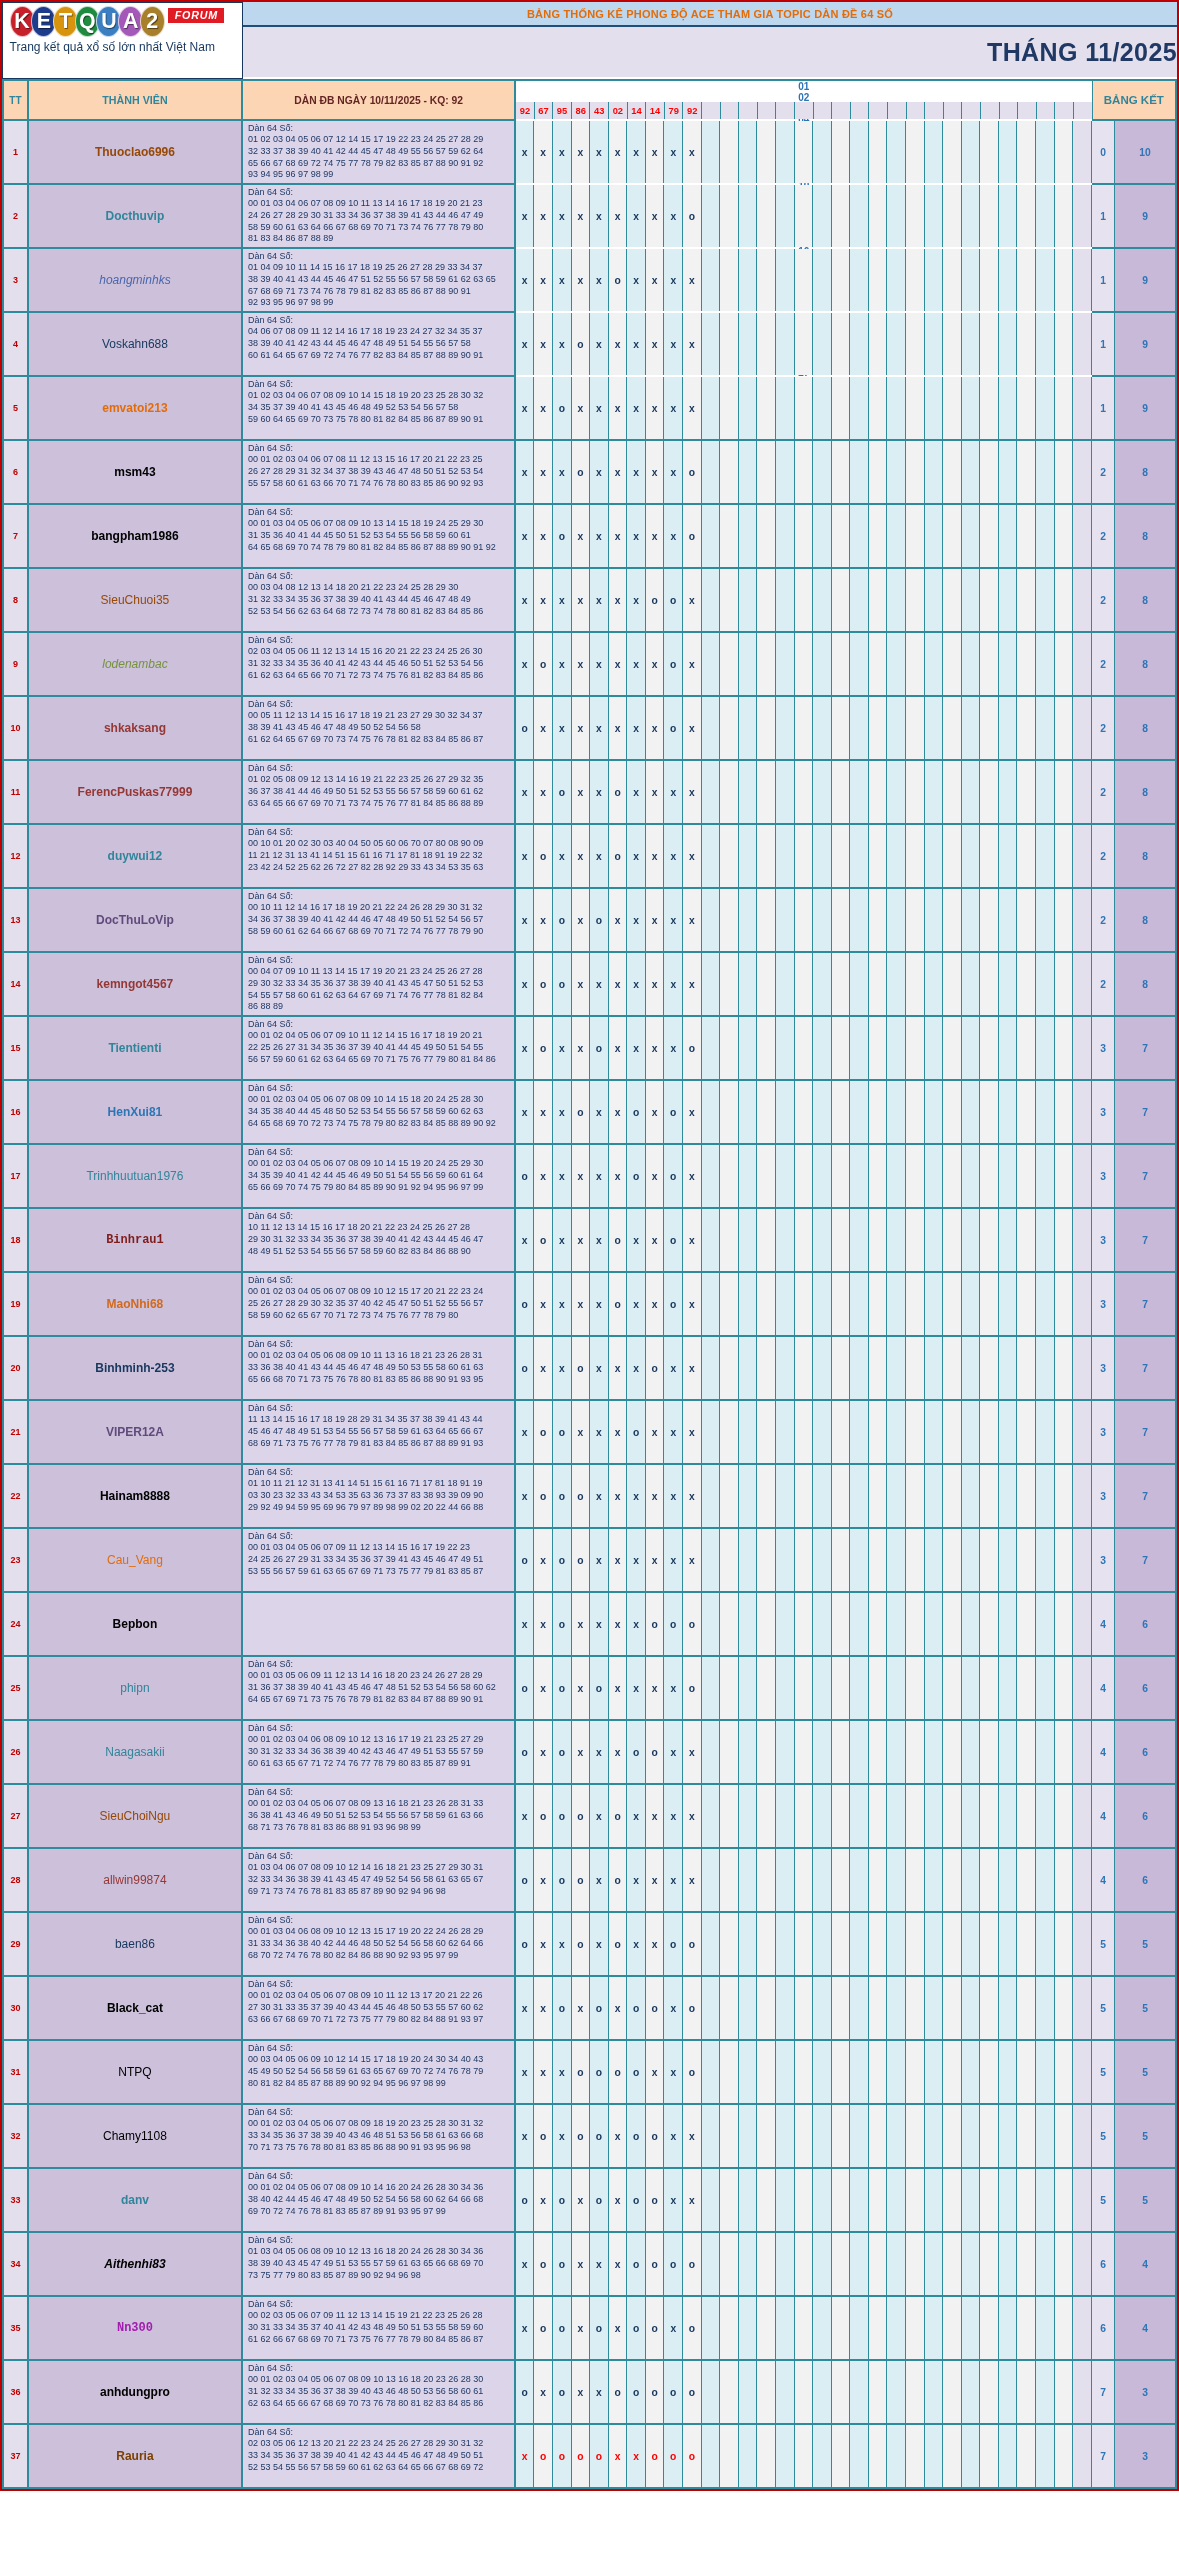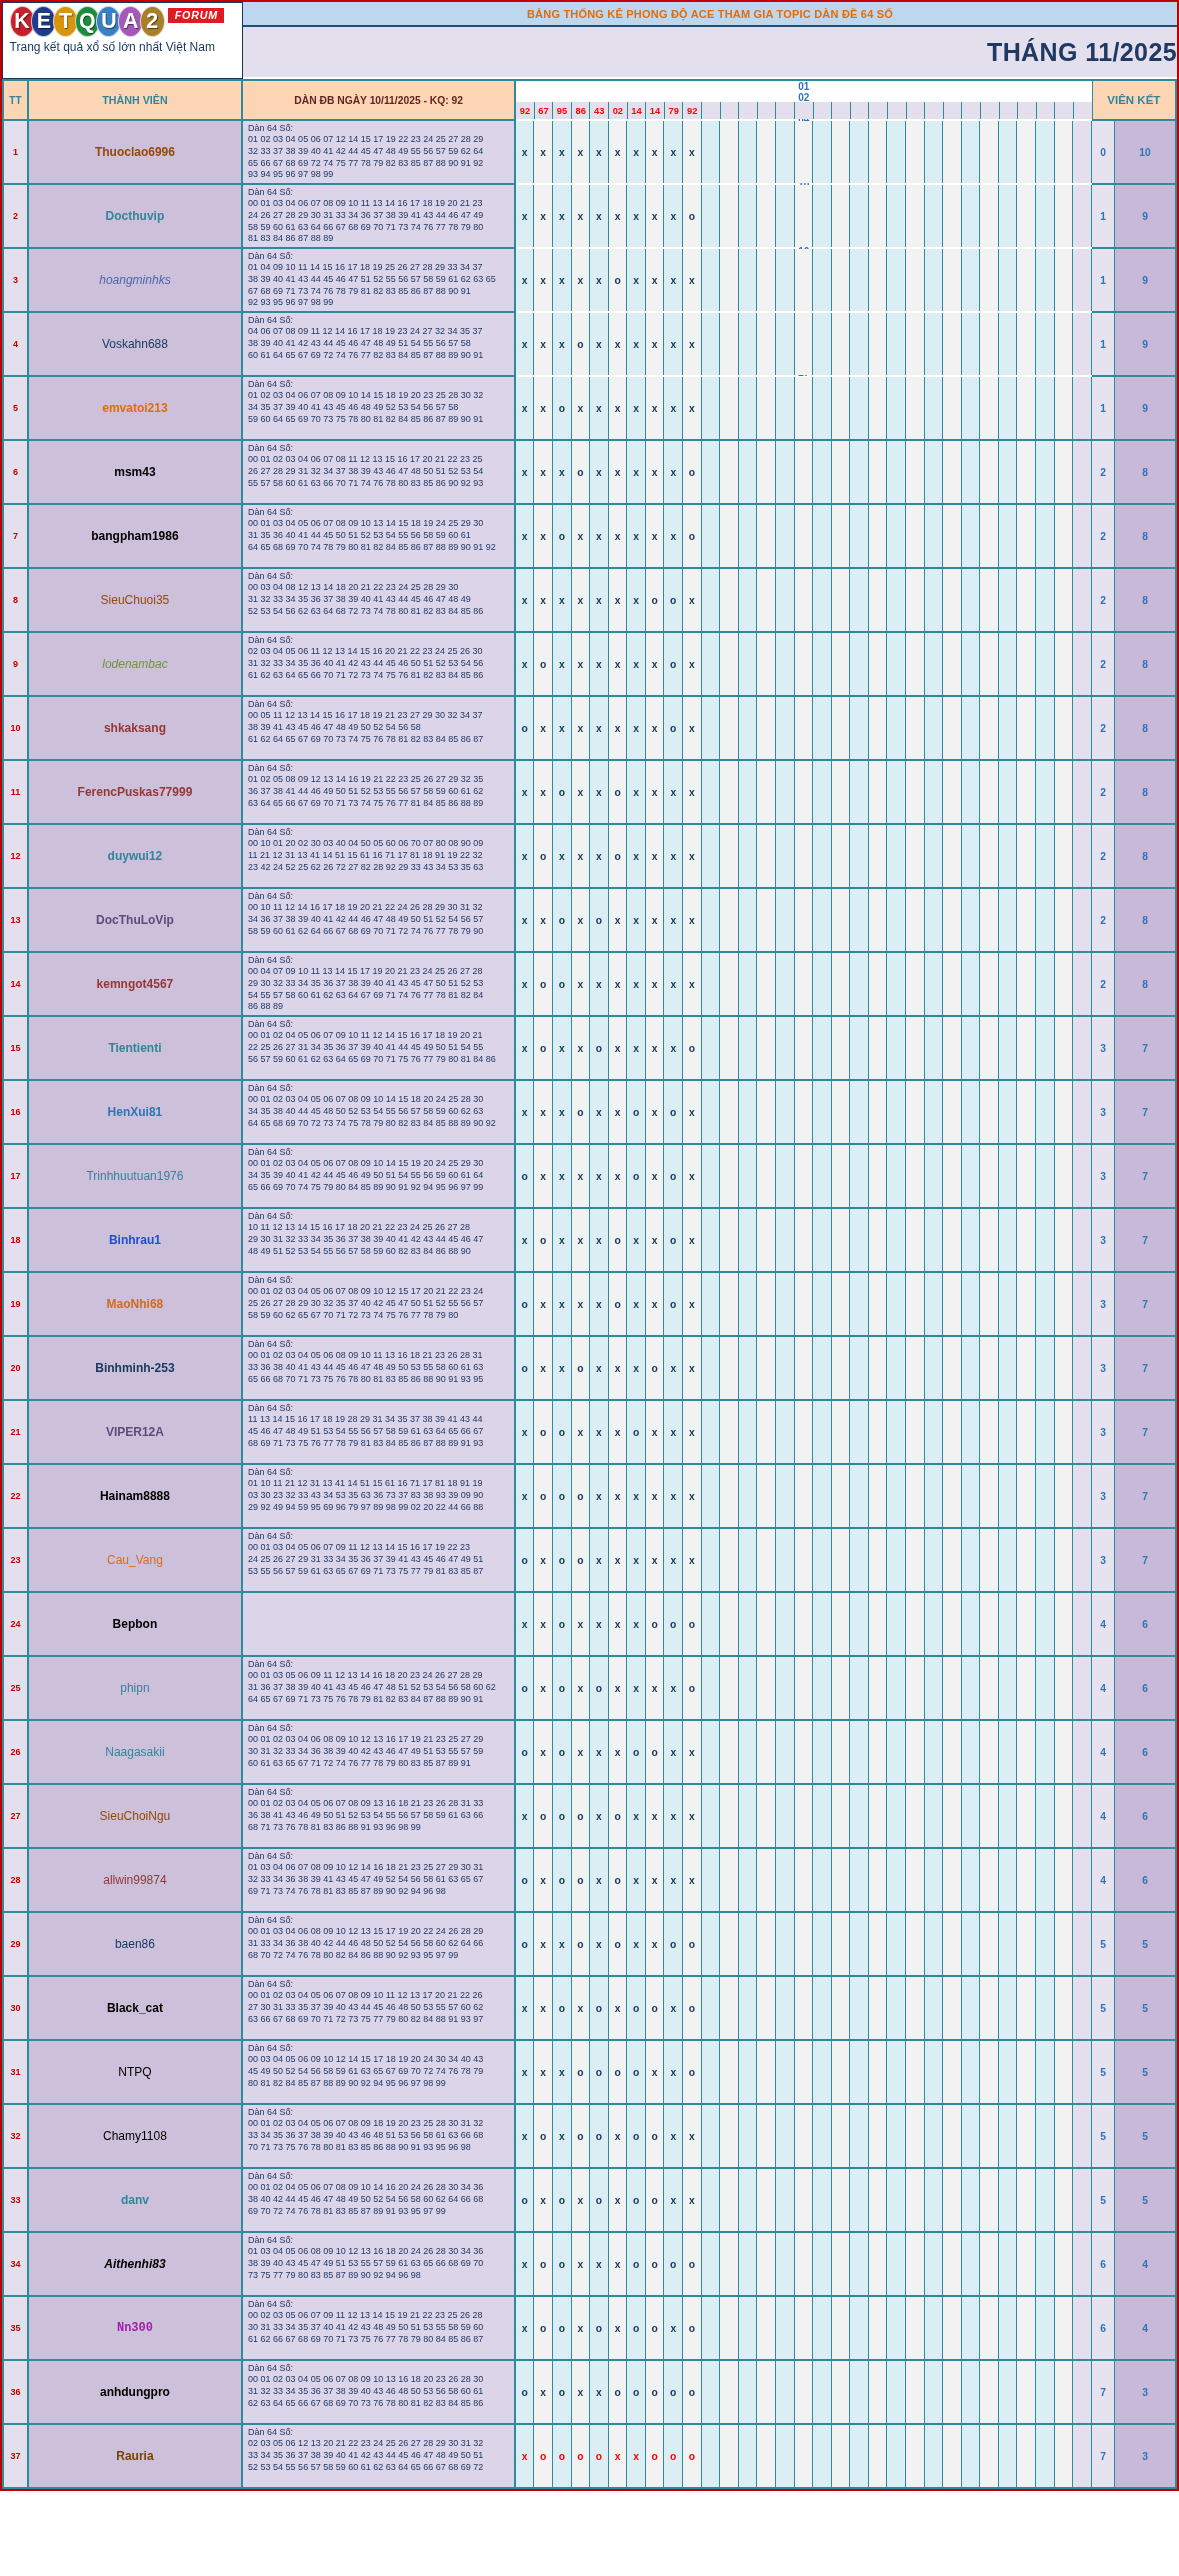--- a/index.html
+++ b/index.html
@@ -161,21 +161,21 @@
             <div class="dcell"></div>
             <div class="dcell"></div>
             <div class="dcell"></div>
             <div class="dcell"></div>
             <div class="dcell"></div>
             <div class="dcell"></div>
             <div class="dcell"></div>
             <div class="dcell"></div>
           </div>
       </div>
-      <div class="hcell tongket">VIÊN KẾT</div>
+      <div class="hcell tongket">BẢNG KẾT</div>
     </div>
     <div id="tbody">
         <div class="trow">
           <div class="c-tt">1</div>
           <div class="c-member" style="color: rgb(151, 72, 6); font-weight: bold;">Thuoclao6996</div>
           <div class="c-dan">Dàn 64 Số:
 01 02 03 04 05 06 07 12 14 15 17 19 22 23 24 25 27 28 29
 32 33 37 38 39 40 41 42 44 45 47 48 49 55 56 57 59 62 64
 65 66 67 68 69 72 74 75 77 78 79 82 83 85 87 88 90 91 92
 93 94 95 96 97 98 99</div>
@@ -935,21 +935,21 @@
             <div class="c-day gray"></div>
             <div class="c-day lav"></div>
           </div>
           <div class="c-tk">
             <div class="c-miss">3</div>
             <div class="c-hit">7</div>
           </div>
         </div>
         <div class="trow">
           <div class="c-tt">18</div>
-          <div class="c-member" style="color: #1d4ed8; font-weight: bold;">Binhrau1</div>
+          <div class="c-member" style="color: #7f1d1d; font-weight: bold; font-family: Liberation Mono, monospace;">Binhrau1</div>
           <div class="c-dan">Dàn 64 Số:
 10 11 12 13 14 15 16 17 18 20 21 22 23 24 25 26 27 28
 29 30 31 32 33 34 35 36 37 38 39 40 41 42 43 44 45 46 47
 48 49 51 52 53 54 55 56 57 58 59 60 82 83 84 86 88 90</div>
           <div class="c-days">
             <div class="c-day blue">x</div>
             <div class="c-day gray">o</div>
             <div class="c-day blue">x</div>
             <div class="c-day gray">x</div>
             <div class="c-day blue">x</div>

